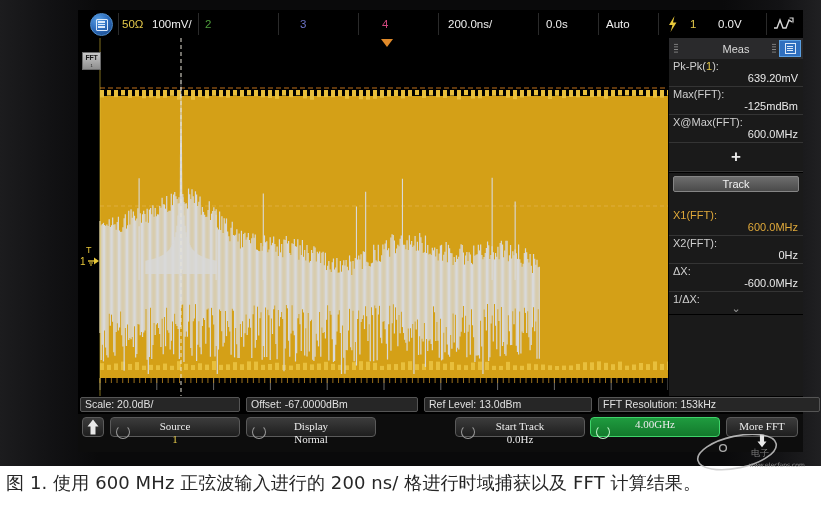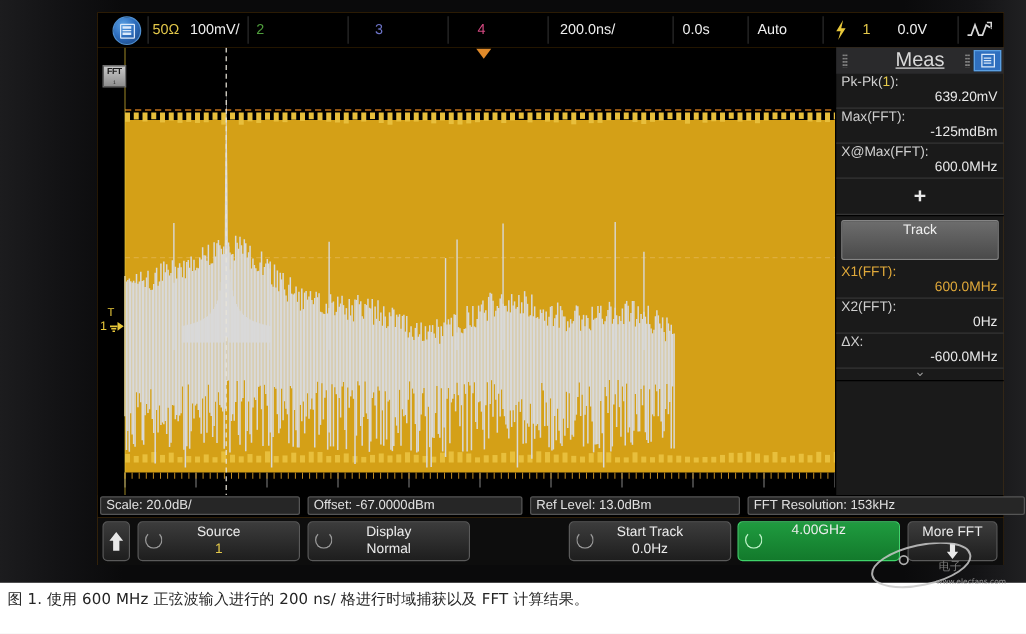--- a/index.html
+++ b/index.html
@@ -9,21 +9,21 @@
   #page { position:relative; width:821px; height:507px; background:#fff; }
 
   
   #bezel { position:absolute; left:0; top:0; width:821px; height:466px;
            background:#0b0b0c; }
   #bezel-grad { position:absolute; left:0; top:0; width:821px; height:466px;
            background:linear-gradient(90deg,#1c1c1e 0%,#121214 6%,#0a0a0b 12%,#0a0a0b 88%,#131315 95%,#202022 100%); }
 
   
   #scope { position:absolute; left:78px; top:10px; width:725px; height:442px;
-           background:#a16207; color:#d8d8d8; }
+           background:#a3a3a3; color:#d8d8d8; }
 
   
   #topbar { position:absolute; left:0; top:0; width:725px; height:28px;
             background:#000; }
   #topbar .cell { position:absolute; top:0; height:28px; line-height:28px;
             font-size:11.5px; white-space:nowrap; }
   .tb-sep { position:absolute; top:3px; width:1px; height:22px; background:#2a2a2a; }
 
   #menu-btn { position:absolute; left:12px; top:3px; width:23px; height:23px;
       border-radius:50%;
@@ -69,21 +69,21 @@
      border-left:6px solid transparent; border-right:6px solid transparent;
      border-top:8px solid #e08a2a; }
 
   
   #side { position:absolute; left:590px; top:28px; width:135px; height:358px;
           background:#1a1a1a; border-left:1px solid #000; }
 
   .panel { border-bottom:1px solid #000; }
   .panel-head { position:relative; height:21px; background:#2a2a2c; display:flex;
      align-items:center; justify-content:center; }
-  .panel-head .title { font-size:16px; color:#d9d9d9;text-decoration:underline; }
+  .panel-head .title { font-size:11px; color:#d9d9d9; }
   .panel-head .grip { position:absolute; width:4px; height:11px; top:5px;
      background:
        radial-gradient(circle,#8a8a8a 45%,transparent 46%) 0 0/2px 2.6px repeat; }
   .panel-head .grip.l { left:5px; }
   .panel-head .grip.r { right:27px; }
   .panel-head .pmenu { position:absolute; right:2px; top:2px; width:22px; height:17px;
      background:#2f6fbf; border:1px solid #5a9fe2; display:flex; align-items:center;
      justify-content:center; }
   .panel-head .pmenu .g { width:11px; height:11px; border:1.2px solid #dbe9fa;
      display:flex; flex-direction:column; justify-content:center; align-items:center; gap:1.2px; }
@@ -91,53 +91,53 @@
 
   .meas-row { position:relative; padding:1px 5px 2px 4px; border-bottom:1px solid #343434; }
   .meas-row .lbl { font-size:11px; color:#cfcfcf; display:block; }
   .meas-row .val { font-size:11px; color:#e9e9e9; display:block; text-align:right; }
   .meas-row .lbl .chn { color:#e3c84a; }
   .meas-row.accent .lbl, .meas-row.accent .val { color:#e0a93a; }
 
   #add-meas { text-align:center; color:#e9e9e9; font-size:17px; font-weight:bold;
      line-height:17px; padding:5px 0 6px; border-bottom:1px solid #343434; }
 
-  #track-btn { margin:3px 4px 3px; height:32px; background:linear-gradient(180deg,#6d6d6d,#4a4a4a);
+  #track-btn { margin:3px 4px 16px; height:16px; background:linear-gradient(180deg,#6d6d6d,#4a4a4a);
      border:1px solid #858585; border-radius:2px; text-align:center; font-size:11px;
      line-height:14px; color:#f0f0f0; }
 
   #cursor-more { text-align:center; color:#9a9a9a; font-size:11px; line-height:7px;
      height:9px; }
 
   
   #statusbar { position:absolute; left:0; top:386px; width:725px; height:18px;
      background:#000; }
   .stat-box { position:absolute; top:1px; height:15px; background:#262626;
      border:1px solid #555; border-radius:2px; color:#e0e0e0; font-size:10.5px;
      line-height:13px; padding-left:4px; }
 
   
   #softkeys { position:absolute; left:0; top:404px; width:725px; height:38px;
      background:#0d0d0d; }
-  .sk { position:absolute; top:3px; height:32px; border-radius:4px;
-     background:linear-gradient(180deg,#3c3c3c,#1e1e1e); border:1px solid #5a5a5a; }
+  .sk { position:absolute; top:3px; height:20px; border-radius:4px;
+     background:linear-gradient(180deg,#3c3c3c,#1e1e1e); border:1px solid #5a5a5a;font-family:Liberation Serif, serif; }
   .sk .sk-lbl { text-align:center; font-size:11px; color:#ececec; line-height:14px; padding-top:1px;}
   .sk .sk-val { text-align:center; font-size:11px; color:#ececec; line-height:13px;}
   .sk .sk-val.ch1 { color:#e3c84a; }
   .sk .knob { position:absolute; left:5px; top:7px; width:14px; height:14px;
      border:1.5px solid #9a9a9a; border-radius:50%; border-top-color:transparent; }
   .sk.green { background:linear-gradient(180deg,#1f9b3f,#137a2c); border-color:#3fd46a; }
   .sk.green .knob { border-color:#bff3c9; border-top-color:transparent; }
   .sk.arrowup { width:22px; left:4px; }
   #arrow-up { position:absolute; left:50%; top:50%; transform:translate(-50%,-50%); }
   #more-arrow { display:block; margin:1px auto 0; }
 
   
   #caption { position:absolute; left:6px; top:471px; width:810px;
-     font-size:12px; color:#262626; letter-spacing:0.1px;
+     font-size:18px; color:#262626; letter-spacing:0.1px;
      font-family:"DejaVu Sans","Liberation Sans",sans-serif; }
 
   
   #watermark { position:absolute; right:10px; top:434px; width:118px; height:42px;
      opacity:0.85; }
 </style>
 </head>
 <body>
 
 <div id="page">
@@ -1023,20 +1023,23 @@
           <span class="val">600.0MHz</span>
         </div>
         <div class="meas-row">
           <span class="lbl">X2(FFT):</span>
           <span class="val">0Hz</span>
         </div>
         <div class="meas-row">
           <span class="lbl">ΔX:</span>
           <span class="val">-600.0MHz</span>
         </div>
+        <div class="meas-row" style="border-bottom:none;padding-bottom:0">
+          <span class="lbl">1/ΔX:</span>
+        </div>
         <div id="cursor-more">⌄</div>
       </div>
     </div>
 
     <div id="statusbar">
       <div class="stat-box" style="left:2px;width:160px">Scale: 20.0dB/</div>
       <div class="stat-box" style="left:168px;width:172px">Offset: -67.0000dBm</div>
       <div class="stat-box" style="left:346px;width:168px">Ref Level: 13.0dBm</div>
       <div class="stat-box" style="left:520px;width:222px">FFT Resolution: 153kHz</div>
     </div>

